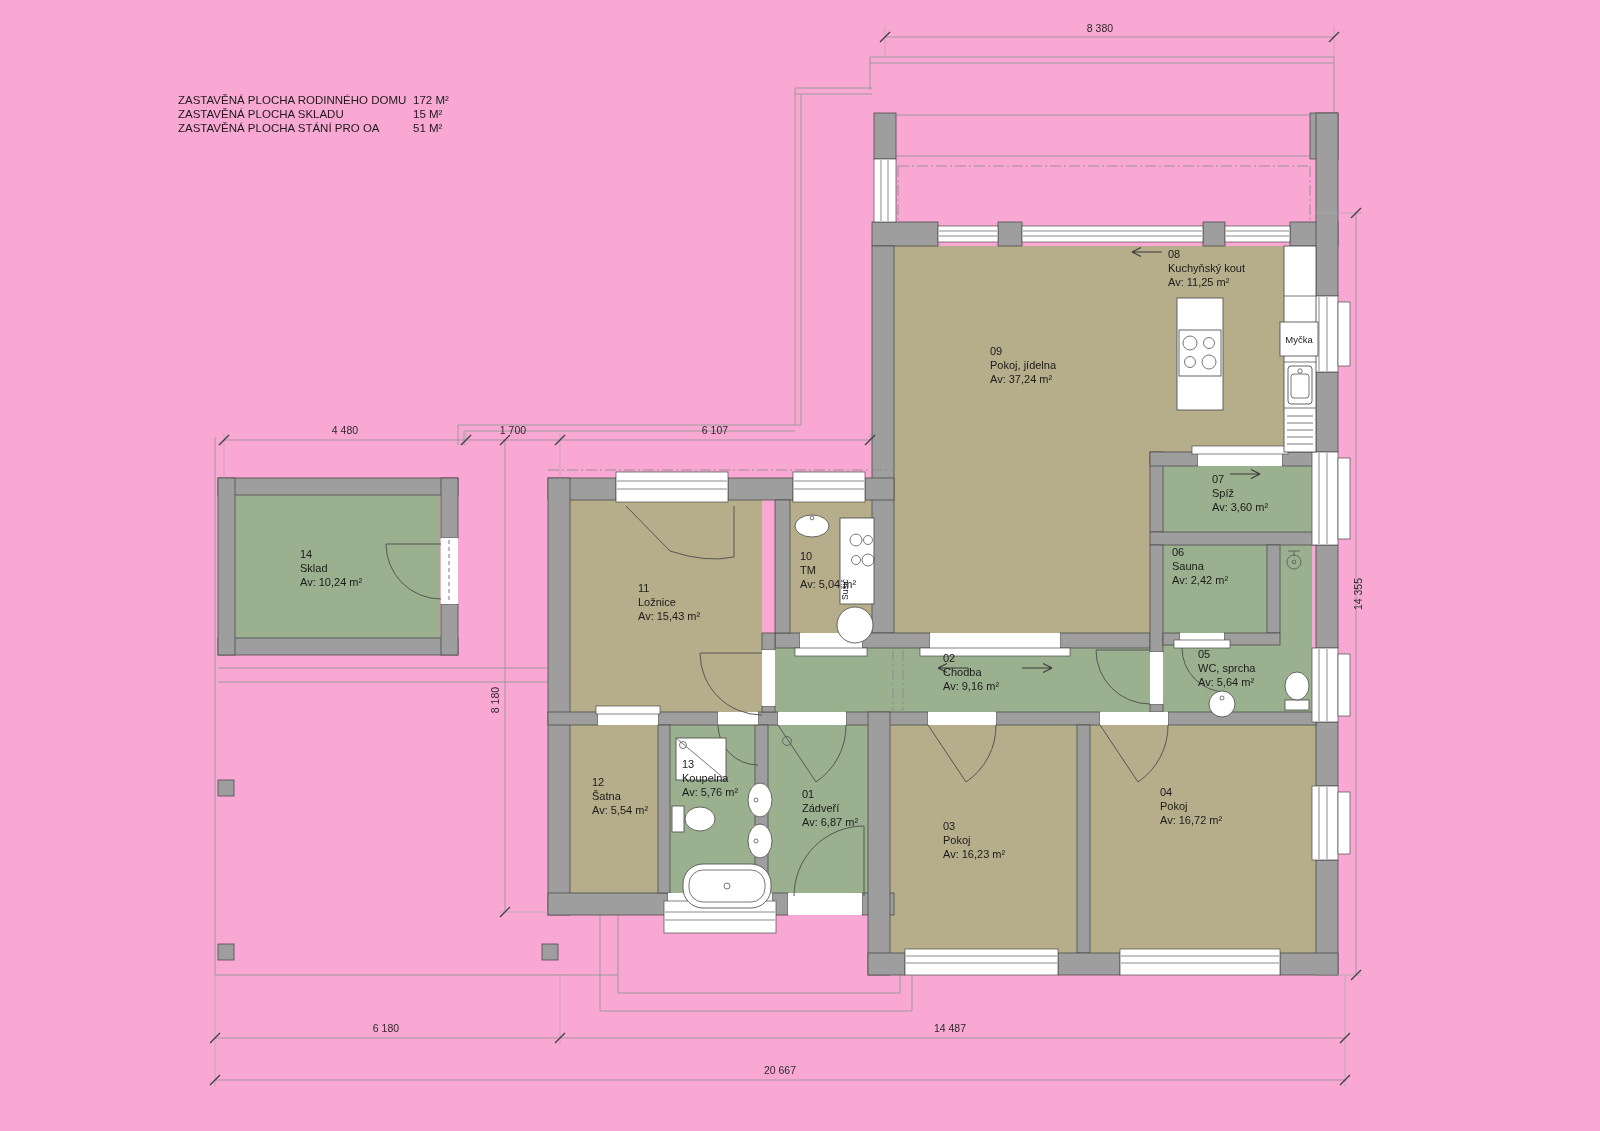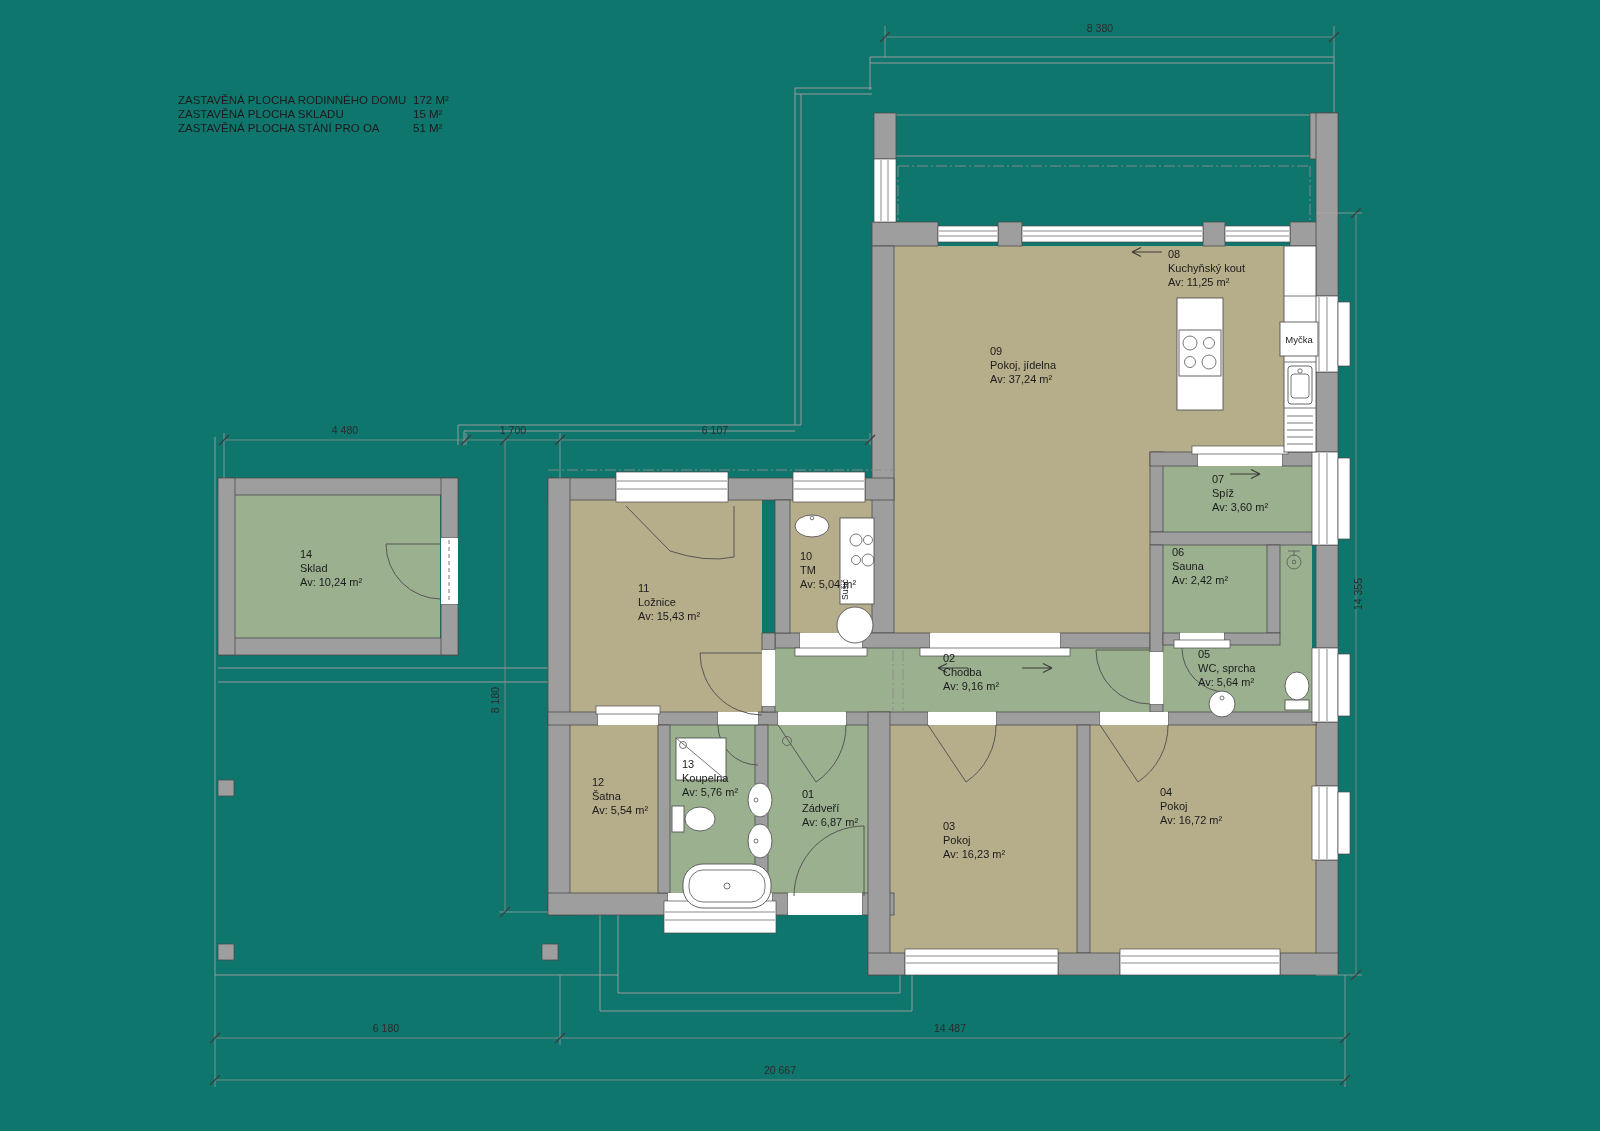--- a/index.html
+++ b/index.html
@@ -1,16 +1,16 @@
 <!DOCTYPE html>
 <html><head>
 <meta charset="utf-8">
 <style>
   html,body{margin:0;padding:0;background:#fff;}
-  #stage{position:relative;width:1600px;height:1131px;background:#0f766e;overflow:hidden;
+  #stage{position:relative;width:1600px;height:1131px;background:#f9a8d4;overflow:hidden;
          font-family:"Liberation Sans",sans-serif;}
   svg{position:absolute;left:0;top:0;}
   .wall{fill:#9e9e9e;stroke:#4c4c4c;stroke-width:.8;}
   .tan{fill:#b6ad8a;stroke:none;}
   .green{fill:#9bb08f;stroke:none;}
   .win{fill:#ffffff;stroke:#4c4c4c;stroke-width:.7;}
   .gap{fill:#ffffff;stroke:none;}
   .winline{stroke:#5a5a5a;stroke-width:.7;fill:none;}
   .thin{stroke:#9a9a9a;stroke-width:1;fill:none;}
   .dash{stroke:#8c8c8c;stroke-width:.9;fill:none;stroke-dasharray:11 3 2 3;}

